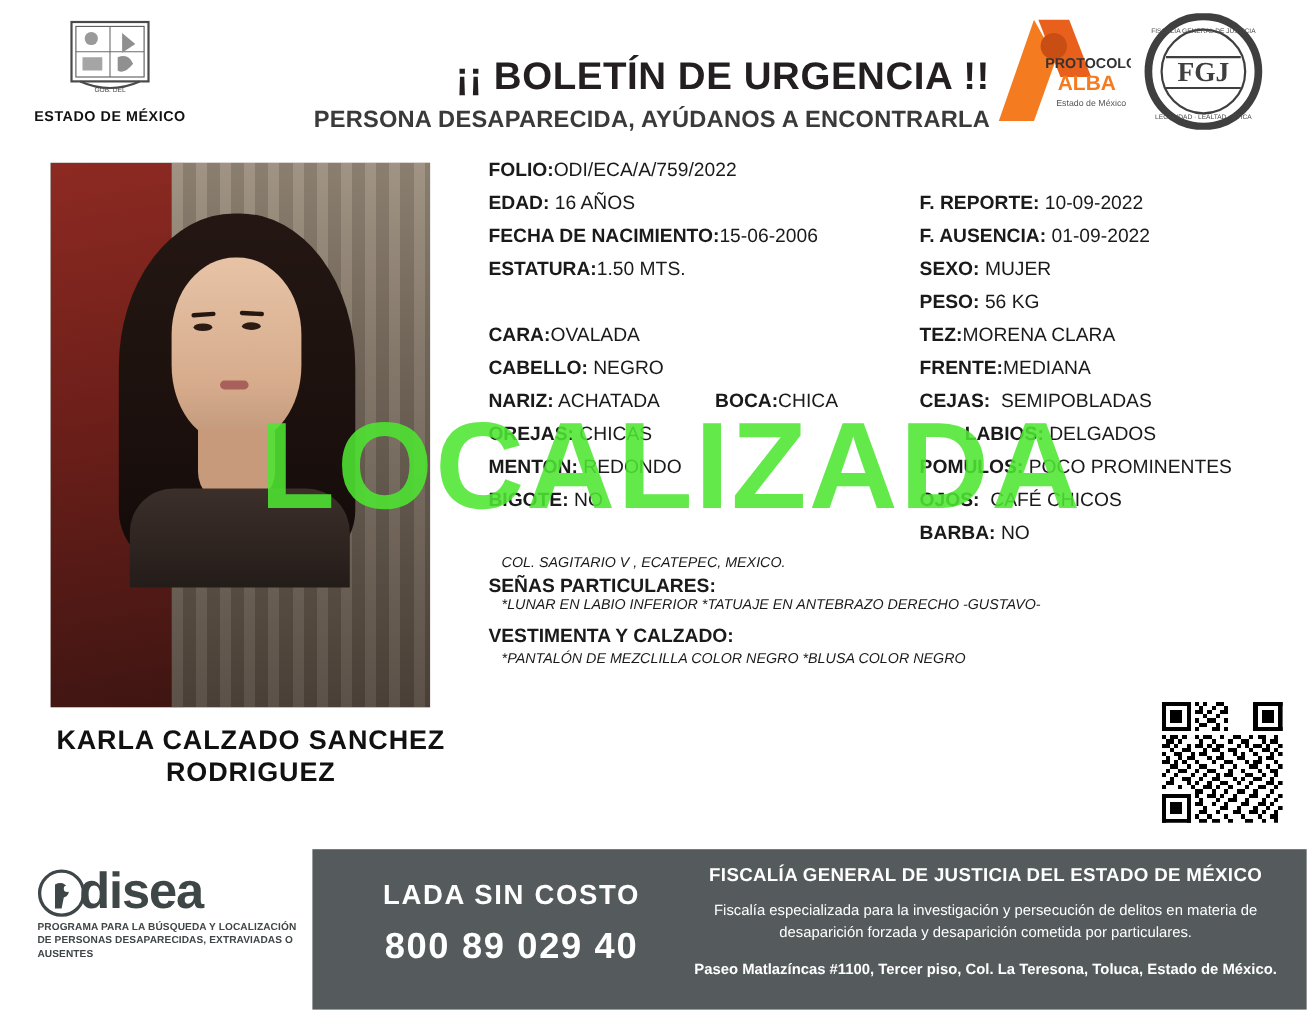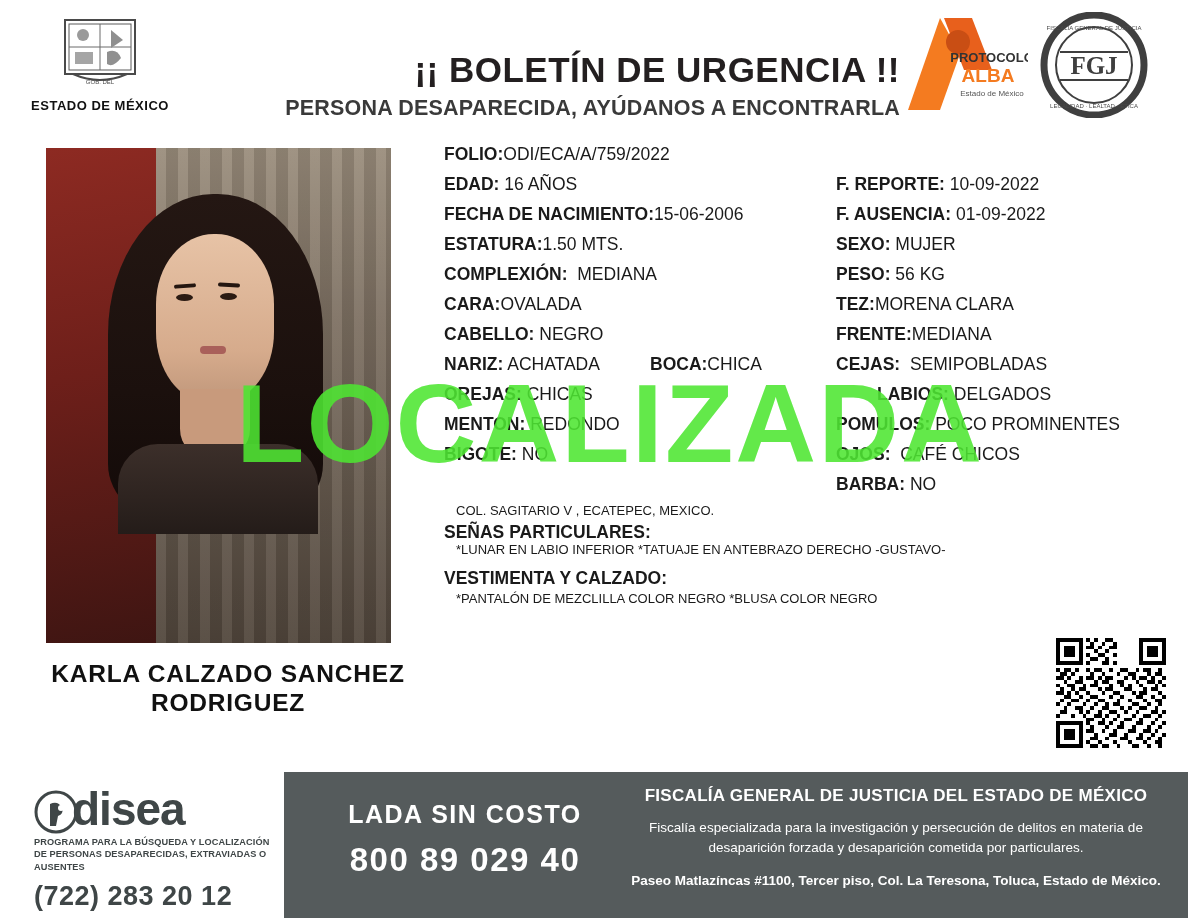--- a/index.html
+++ b/index.html
@@ -150,20 +150,21 @@
     color: #1a1a1a;
     white-space: nowrap;
   }
   .f b { font-weight: bold; }
   .f .v { font-weight: normal; }
   .small {
     position:absolute;
     font-size: 13px;
     color:#1a1a1a;
     white-space: nowrap;
+    font-style: italic;
   }
   .lbl-only { font-weight:bold; }
 
   
   .watermark {
     position: absolute;
     left: 150px; top: 368px;
     width: 920px;
     text-align: center;
     font-size: 112px;
@@ -290,23 +291,20 @@
     <b>FOLIO:</b><span class="v">ODI/ECA/A/759/2022</span>
   </div>
   <div class="f" style="left:444px; top:174px;">
     <b>EDAD:</b> <span class="v">16 AÑOS</span>
   </div>
   <div class="f" style="left:444px; top:204px;">
     <b>FECHA DE NACIMIENTO:</b><span class="v">15-06-2006</span>
   </div>
   <div class="f" style="left:444px; top:234px;">
     <b>ESTATURA:</b><span class="v">1.50 MTS.</span>
-  </div>
-  <div class="f" style="left:444px; top:264px;">
-    <b>COMPLEXIÓN:</b>&nbsp; <span class="v">MEDIANA</span>
   </div>
   <div class="f" style="left:444px; top:294px;">
     <b>CARA:</b><span class="v">OVALADA</span>
   </div>
   <div class="f" style="left:444px; top:324px;">
     <b>CABELLO:</b> <span class="v">NEGRO</span>
   </div>
   <div class="f" style="left:444px; top:354px;">
     <b>NARIZ:</b> <span class="v">ACHATADA</span>
   </div>
@@ -577,21 +575,20 @@
 <div class="disea">
   <svg class="disea-mark" viewBox="0 0 44 44">
     <circle cx="22" cy="22" r="20" fill="none" stroke="#3f4647" stroke-width="3"></circle>
     <path d="M16 14 q8 -4 12 4 q2 6 -4 8 l-2 10 h-6 z" fill="#3f4647"></path>
     <circle cx="27" cy="18" r="3" fill="#ffffff"></circle>
   </svg>
   <div class="disea-title">disea</div>
   <div class="disea-sub" style="white-space:pre-line;">PROGRAMA PARA LA BÚSQUEDA Y LOCALIZACIÓN
 DE PERSONAS DESAPARECIDAS, EXTRAVIADAS  O
 AUSENTES</div>
-  <div class="disea-phone">(722) 283 20 12</div>
 </div>
 
 <div class="lada">
   <div class="lada-t">LADA SIN COSTO</div>
   <div class="lada-n">800 89 029 40</div>
 </div>
 
 <div class="fgj-txt">
   <div class="fgj-t1">FISCALÍA GENERAL DE JUSTICIA DEL ESTADO DE MÉXICO</div>
   <div class="fgj-t2">Fiscalía especializada para la investigación y persecución de delitos en materia de desaparición forzada y desaparición cometida por particulares.</div>

